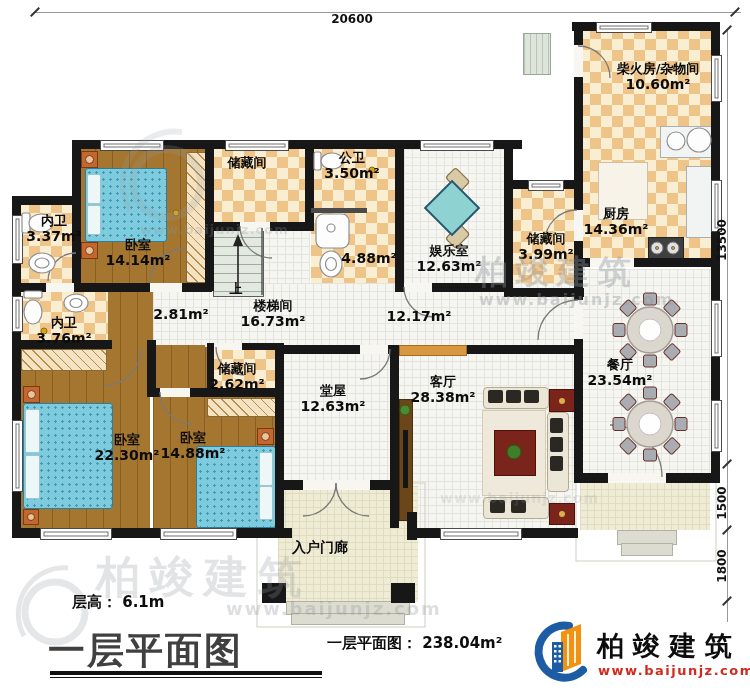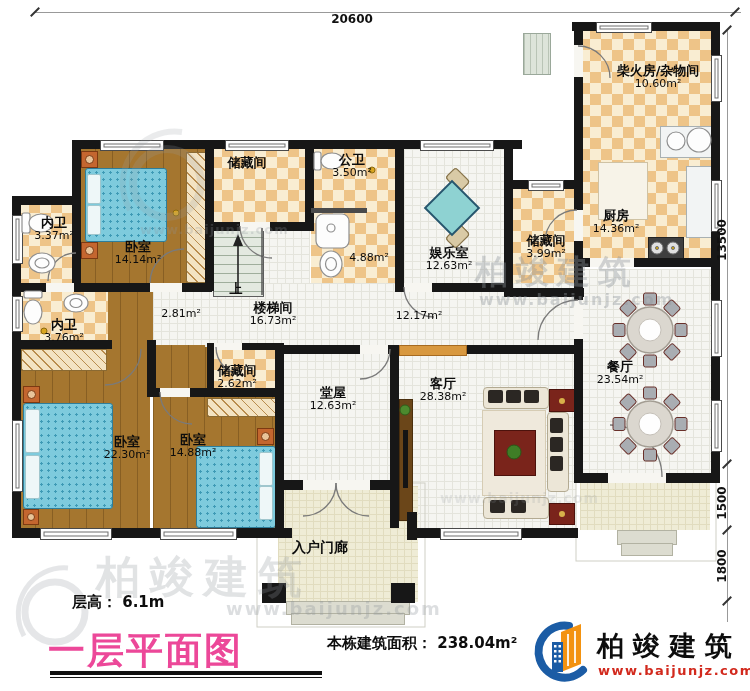--- a/index.html
+++ b/index.html
@@ -29,29 +29,29 @@
   .redcab{position:absolute;background:#7a241b;border:1px solid #4c120c;z-index:15;}
   .redcab::after{content:"";position:absolute;left:50%;top:50%;width:6px;height:6px;margin:-3px 0 0 -3px;border-radius:50%;background:#d8b14a;}
   .ctable{position:absolute;background:#7a241b;border:1px solid #4c120c;z-index:14;}
   .tvcab{position:absolute;background:#6b4619;border:1px solid #4a2f0e;z-index:14;}
   .tvscr{position:absolute;background:#141414;z-index:15;}
   .counter{position:absolute;background:#f2f4f4;border:1px solid #a8b0b2;z-index:13;}
   .island{position:absolute;background:#f7f3e8;border:1px solid #cfc2a4;z-index:13;}
   .stove{position:absolute;background:#3f3f3f;border:1px solid #222;z-index:14;}
   .lab{position:absolute;transform:translate(-50%,-50%);text-align:center;color:#0c0c0c;white-space:nowrap;line-height:1.18;z-index:60;}
   .lab .nm{font-size:13px;font-weight:700;}
-  .lab .ar{font-size:11px;font-weight:400;}
+  .lab .ar{font-size:14px;font-weight:700;}
   .lab .up{font-size:13px;font-weight:700;}
   .dimline{position:absolute;background:#999;z-index:55;}
   .tick{position:absolute;width:12px;height:2px;background:#333;transform:rotate(-45deg);z-index:56;}
   .dimlab{position:absolute;transform:translate(-50%,-50%);font-size:12px;font-weight:700;color:#111;z-index:56;white-space:nowrap;}
   .dimlabv{position:absolute;transform:translate(-50%,-50%) rotate(-90deg);font-size:12px;font-weight:700;color:#111;z-index:56;white-space:nowrap;}
   .wm{position:absolute;color:#8f959b;font-weight:700;z-index:70;pointer-events:none;white-space:nowrap;}
   .tbtext{position:absolute;color:#0d0d0d;font-size:15px;font-weight:600;z-index:60;white-space:nowrap;}
-  .tbtitle{position:absolute;color:#ec4899;font-size:37px;font-weight:700;letter-spacing:2px;z-index:60;white-space:nowrap;}
+  .tbtitle{position:absolute;color:#404040;font-size:37px;font-weight:700;letter-spacing:2px;z-index:60;white-space:nowrap;}
   .tbscale{position:absolute;color:#0d0d0d;font-size:29px;font-weight:700;z-index:60;}
   .rule{position:absolute;background:#111;z-index:60;}
   .logoname{position:absolute;color:#0d0d0d;font-size:27px;font-weight:900;letter-spacing:9px;z-index:60;white-space:nowrap;}
   .logourl{position:absolute;color:#d2291d;font-size:13px;font-weight:700;letter-spacing:1.5px;z-index:60;white-space:nowrap;}
   svg.ov{position:absolute;left:0;top:0;z-index:40;pointer-events:none;}
   svg.und{position:absolute;left:0;top:0;z-index:8;pointer-events:none;}
 </style>
 </head>
 <body>
 
@@ -401,21 +401,21 @@
   <div class="wm" style="left:479px;top:290px;font-size:16px;letter-spacing:2px;opacity:.38">www.baijunjz.com</div>
   <div class="wm" style="left:96px;top:548px;font-size:44px;letter-spacing:10px;opacity:.26">柏竣建筑</div>
   <div class="wm" style="left:226px;top:598px;font-size:18px;letter-spacing:2px;opacity:.3">www.baijunjz.com</div>
   <div class="wm" style="left:140px;top:222px;font-size:13px;letter-spacing:1px;opacity:.25">www.baijunjz.com</div>
   <div class="wm" style="left:440px;top:490px;font-size:14px;letter-spacing:1px;opacity:.18">www.baijunjz.com</div>
 
   <div class="tbtext" style="left:72px;top:593px">层高： 6.1m</div>
   <div class="tbtitle" style="left:48px;top:626px">一层平面图</div>
   <div class="rule" style="left:50px;top:671px;width:272px;height:4px"></div>
   <div class="rule" style="left:50px;top:677px;width:272px;height:1px"></div>
-  <div class="tbtext" style="left:327px;top:634px">本栋建筑面积： 238.04m²</div>
+  <div class="tbtext" style="left:327px;top:634px">一层平面图： 238.04m²</div>
 
   <svg class="a" style="left:533px;top:618px;z-index:60" width="60" height="68" viewBox="0 0 60 68">
     <path d="M50,52 A26,26 0 1 1 36,8" fill="none" stroke="#1b5ca5" stroke-width="8" stroke-linecap="round"></path>
     <polygon points="28,14 48,6 48,46 28,54" fill="#f39210"></polygon>
     <rect x="34" y="16" width="2" height="32" fill="#fff" opacity=".85"></rect>
     <rect x="41" y="13" width="2" height="32" fill="#fff" opacity=".85"></rect>
     <rect x="19" y="24" width="11" height="30" fill="#1b5ca5"></rect>
     <g fill="#fff">
       <rect x="21" y="27" width="2.5" height="2.5"></rect>
         <rect x="25.5" y="27" width="2.5" height="2.5"></rect>

